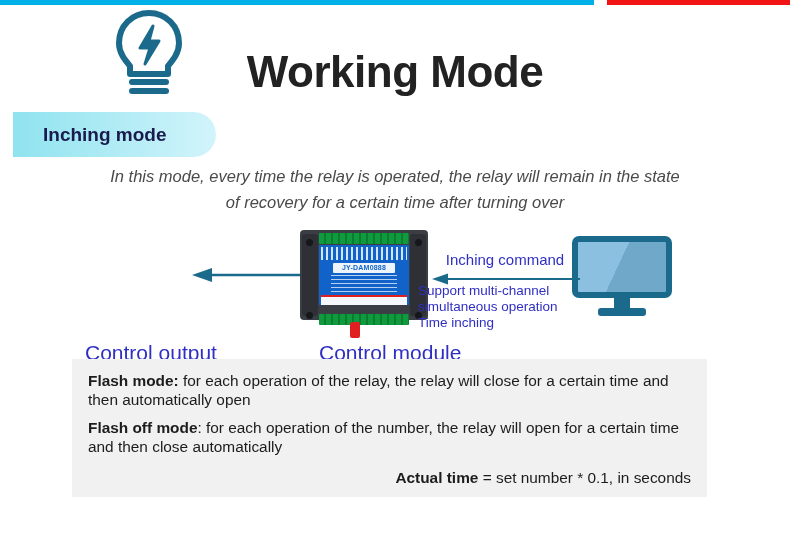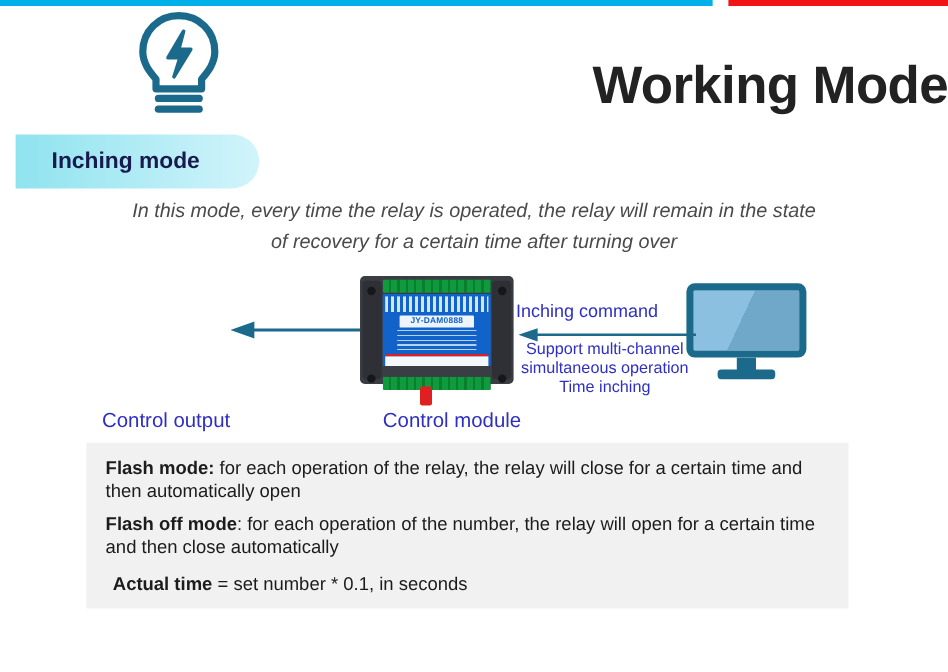--- a/index.html
+++ b/index.html
@@ -12,21 +12,21 @@
   }
   
   #top-bar{position:absolute;top:0;left:0;width:790px;height:5px;display:flex;}
   #top-bar-cyan{height:5px;}
   #top-bar-gap{height:5px;background:#ffffff;}
   #top-bar-red{height:5px;flex:1;}
 
   
   #page-title{
     position:absolute;top:48px;left:0;width:790px;
-    text-align:right;
+    text-align:center;
     font-size:44px;line-height:48px;
     font-weight:bold;
     color:#222222;
     letter-spacing:-0.5px;
     font-family:"Liberation Sans", sans-serif;
   }
 
   
   #mode-badge{
     position:absolute;left:13px;top:112px;
@@ -80,53 +80,53 @@
   .mod-connector{position:absolute;left:50px;bottom:-10px;width:10px;height:16px;background:#e02020;border-radius:2px;}
 
   
   .mon-frame{position:absolute;left:0;top:0;width:100px;height:62px;border:6px solid #1b6a8c;border-radius:7px;
       background:linear-gradient(115deg,#8cc0e0 0%,#8cc0e0 46%,#6fa8c8 46%,#6fa8c8 100%);box-sizing:border-box;}
   .mon-neck{position:absolute;left:42px;top:62px;width:16px;height:11px;background:#1b6a8c;}
   .mon-base{position:absolute;left:26px;top:72px;width:48px;height:8px;background:#1b6a8c;border-radius:3px;}
 
   
   #inching-command-label{
-    position:absolute;left:430px;top:251px;width:150px;text-align:left;
+    position:absolute;left:430px;top:251px;width:150px;text-align:center;
     font-size:15px;color:#2727a8;font-family:"Liberation Sans", sans-serif;
   }
   #command-arrow{position:absolute;left:432px;top:272px;width:148px;height:14px;}
   #support-notes{
-    position:absolute;left:418px;top:283px;width:172px;text-align:center;
+    position:absolute;left:418px;top:283px;width:172px;
     font-size:13.5px;line-height:16px;color:#2727a8;font-family:"Liberation Sans", sans-serif;
   }
   .note-line{display:block;}
 
   
   #captions{position:absolute;left:0;top:341px;width:790px;height:26px;}
   .caption{
-    position:absolute;top:0;font-size:17px;color:#2f2fc4;
+    position:absolute;top:0;font-size:21px;color:#2f2fc4;
     font-family:"Liberation Sans", sans-serif;white-space:nowrap;
   }
   #caption-output{left:85px;}
   #caption-module{left:319px;}
   #caption-computer{left:541px;}
 
   
   #info-box{
-    position:absolute;left:72px;top:369px;width:635px;height:138px;
+    position:absolute;left:72px;top:359px;width:635px;height:138px;
     background:#f1f1f1;
     box-sizing:border-box;padding:12px 16px 26px 16px;
   }
   .info-para{
     font-size:15.4px;line-height:19px;color:#1c1c1c;margin:0 0 9px 0;
     font-family:"Liberation Sans", sans-serif;
   }
   .info-para:last-child{margin-bottom:0;}
   .info-strong{font-weight:bold;}
-  #info-actual{margin-top:12px;padding-left:6px;font-size:15.4px;}
+  #info-actual{margin-top:12px;padding-left:6px;font-size:15.4px;text-align:right;}
 </style>
 </head>
 <body>
 
 <div id="top-bar">
   <div id="top-bar-cyan" style="background: rgb(0, 176, 232); width: 594px;"></div>
   <div id="top-bar-gap" style="width: 13px;"></div>
   <div id="top-bar-red" style="background: rgb(240, 20, 20);"></div>
 </div>
 

